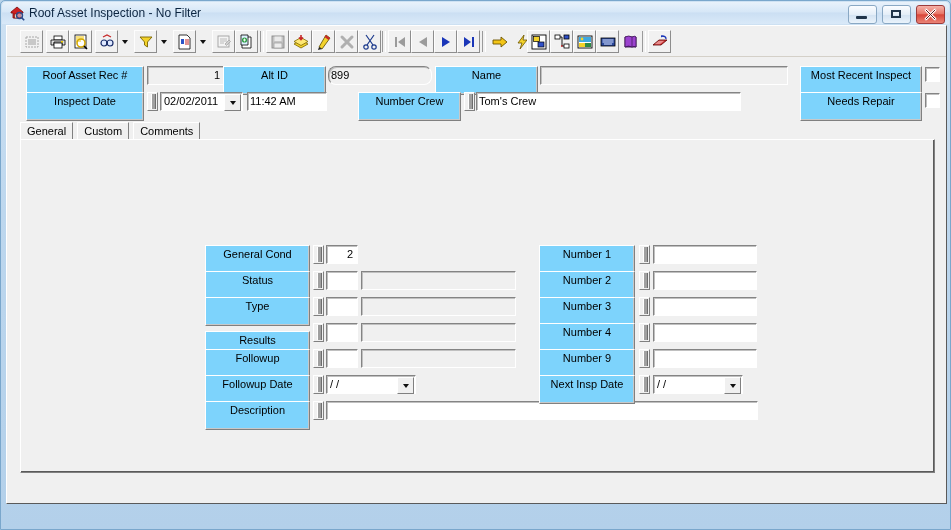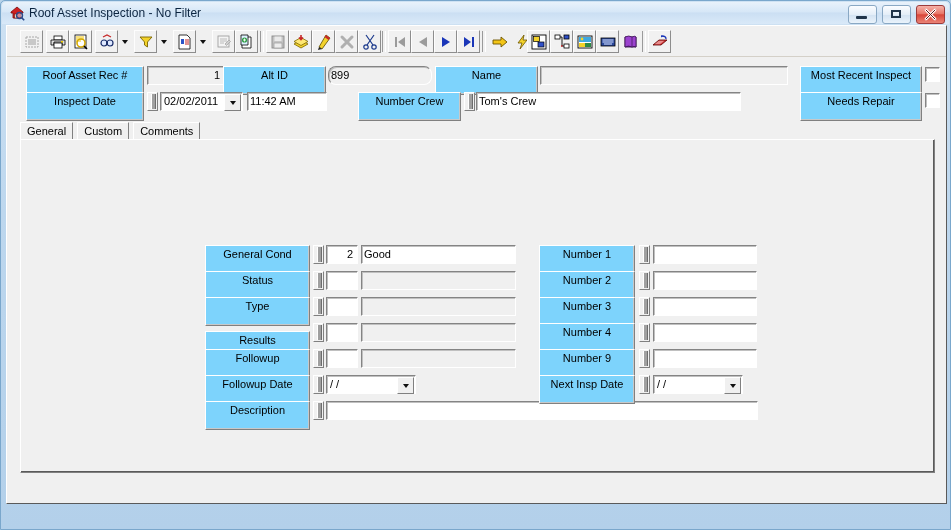--- a/index.html
+++ b/index.html
@@ -434,21 +434,20 @@
       <span class="tab active">General</span>
       <span class="tab">Custom</span>
       <span class="tab">Comments</span>
     </div>
 
     <div id="tabpanel">
 
       <div class="lblbtn" style="left:184px;top:105px;width:105px;">General Cond</div>
       <div class="spin" style="left:292px;top:105px;"></div>
       <div class="fld num" style="left:305px;top:105px;width:32px;">2</div>
-      <div class="fld" style="left:340px;top:105px;width:155px;">Good</div>
 
       <div class="lblbtn" style="left:184px;top:131px;width:105px;">Status</div>
       <div class="spin" style="left:292px;top:131px;"></div>
       <div class="fld num" style="left:305px;top:131px;width:32px;"></div>
       <div class="fld ro" style="left:340px;top:131px;width:155px;"></div>
 
       <div class="lblbtn" style="left:184px;top:157px;width:105px;">Type</div>
       <div class="spin" style="left:292px;top:157px;"></div>
       <div class="fld num" style="left:305px;top:157px;width:32px;"></div>
       <div class="fld ro" style="left:340px;top:157px;width:155px;"></div>

